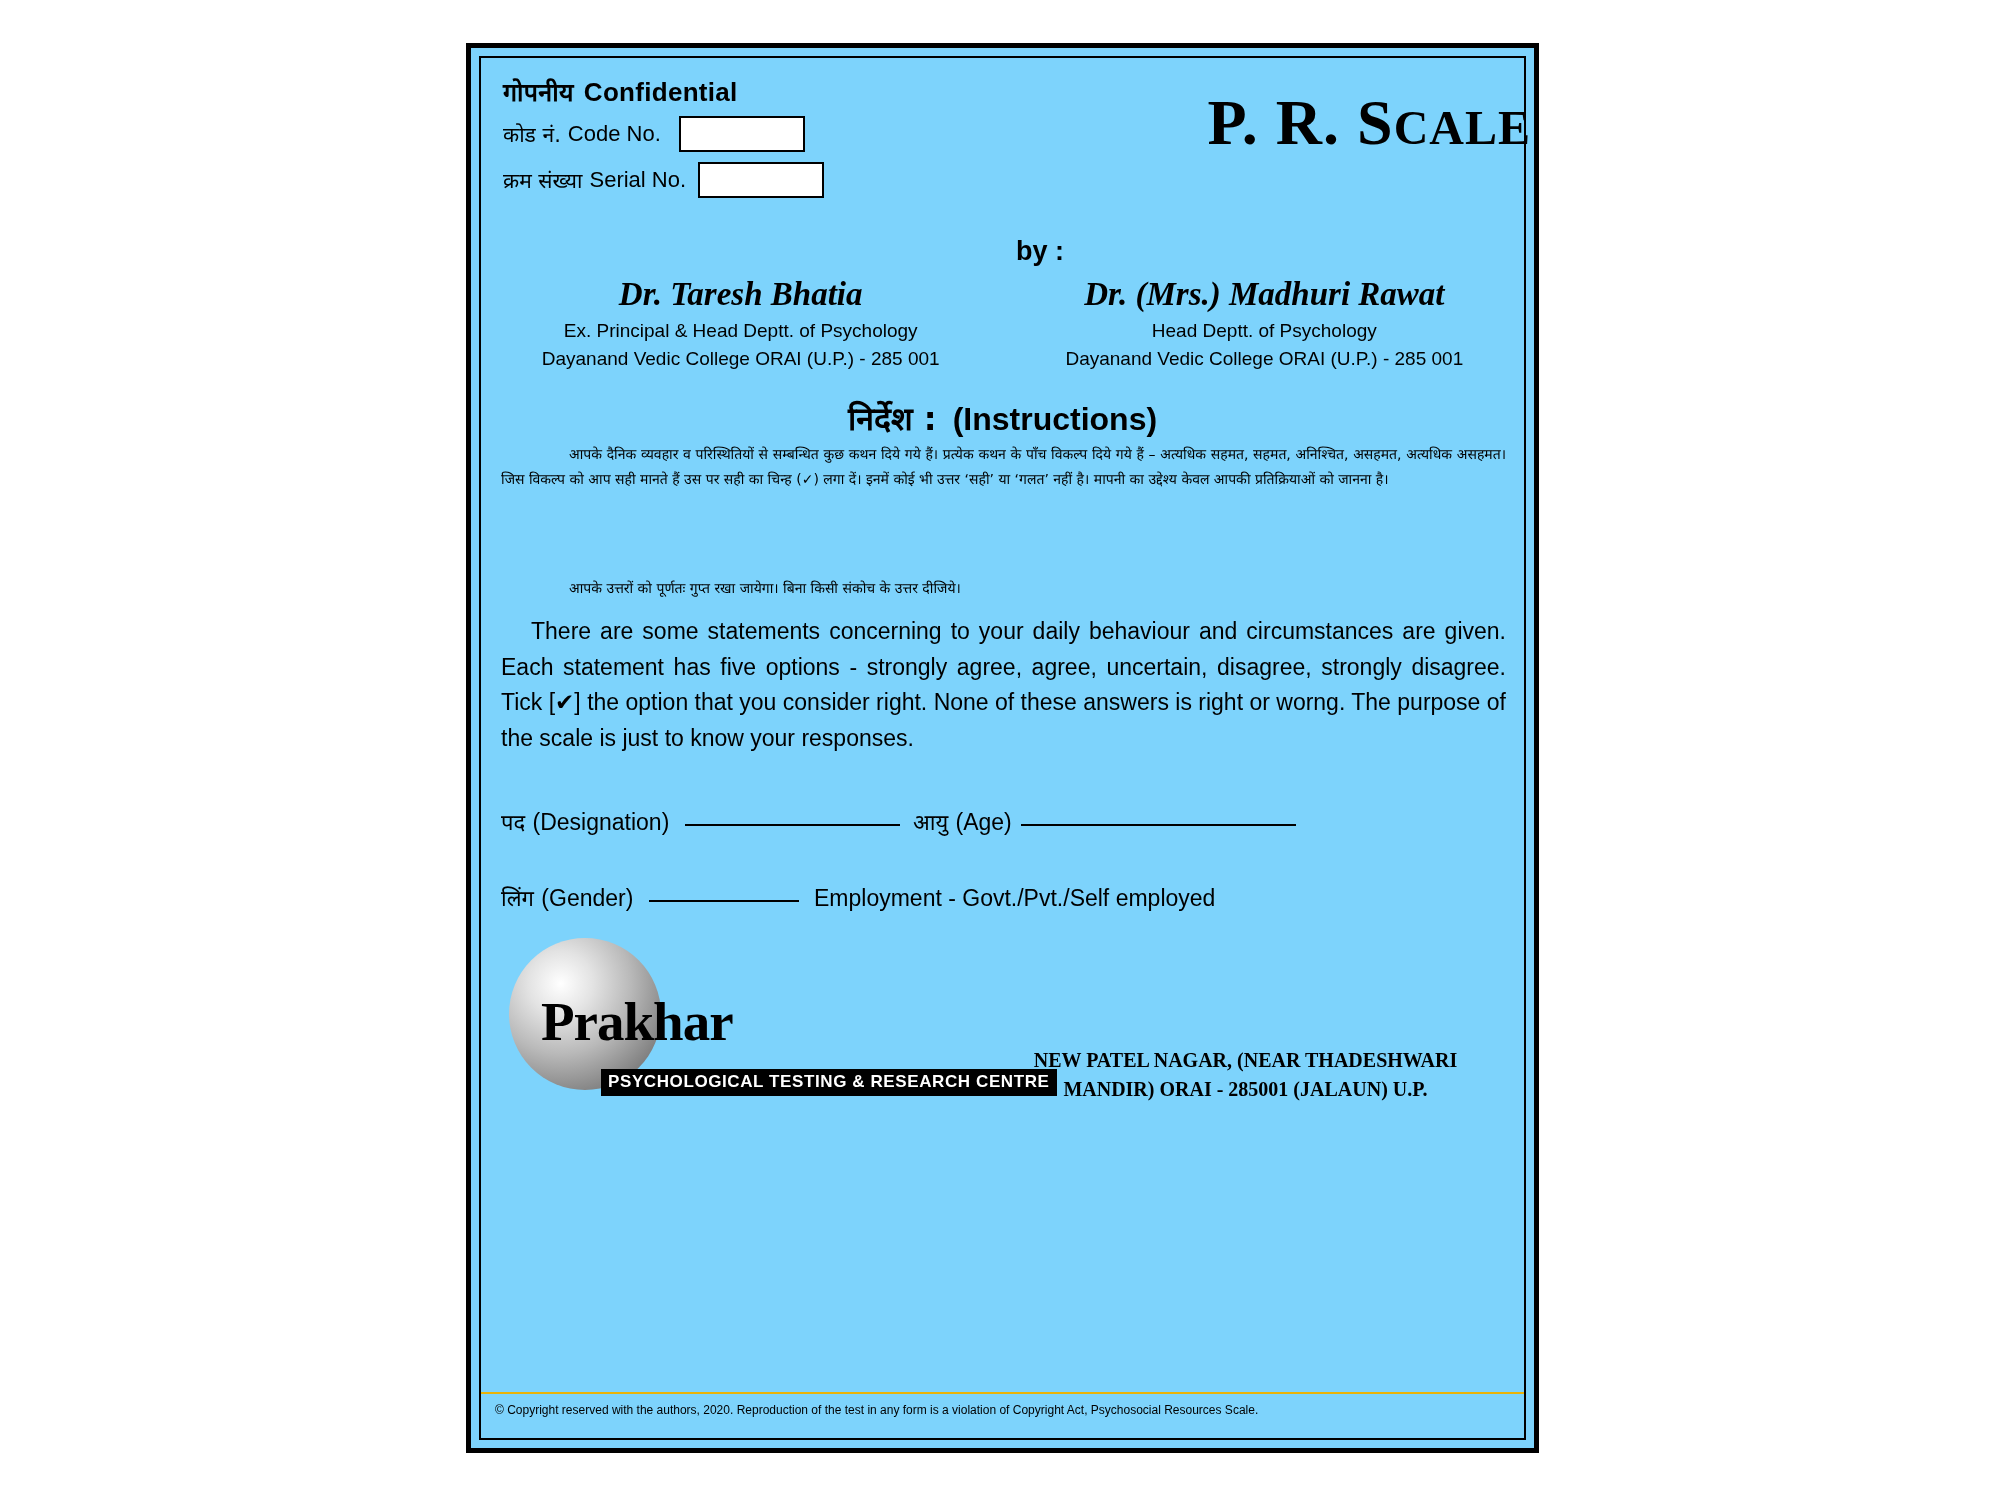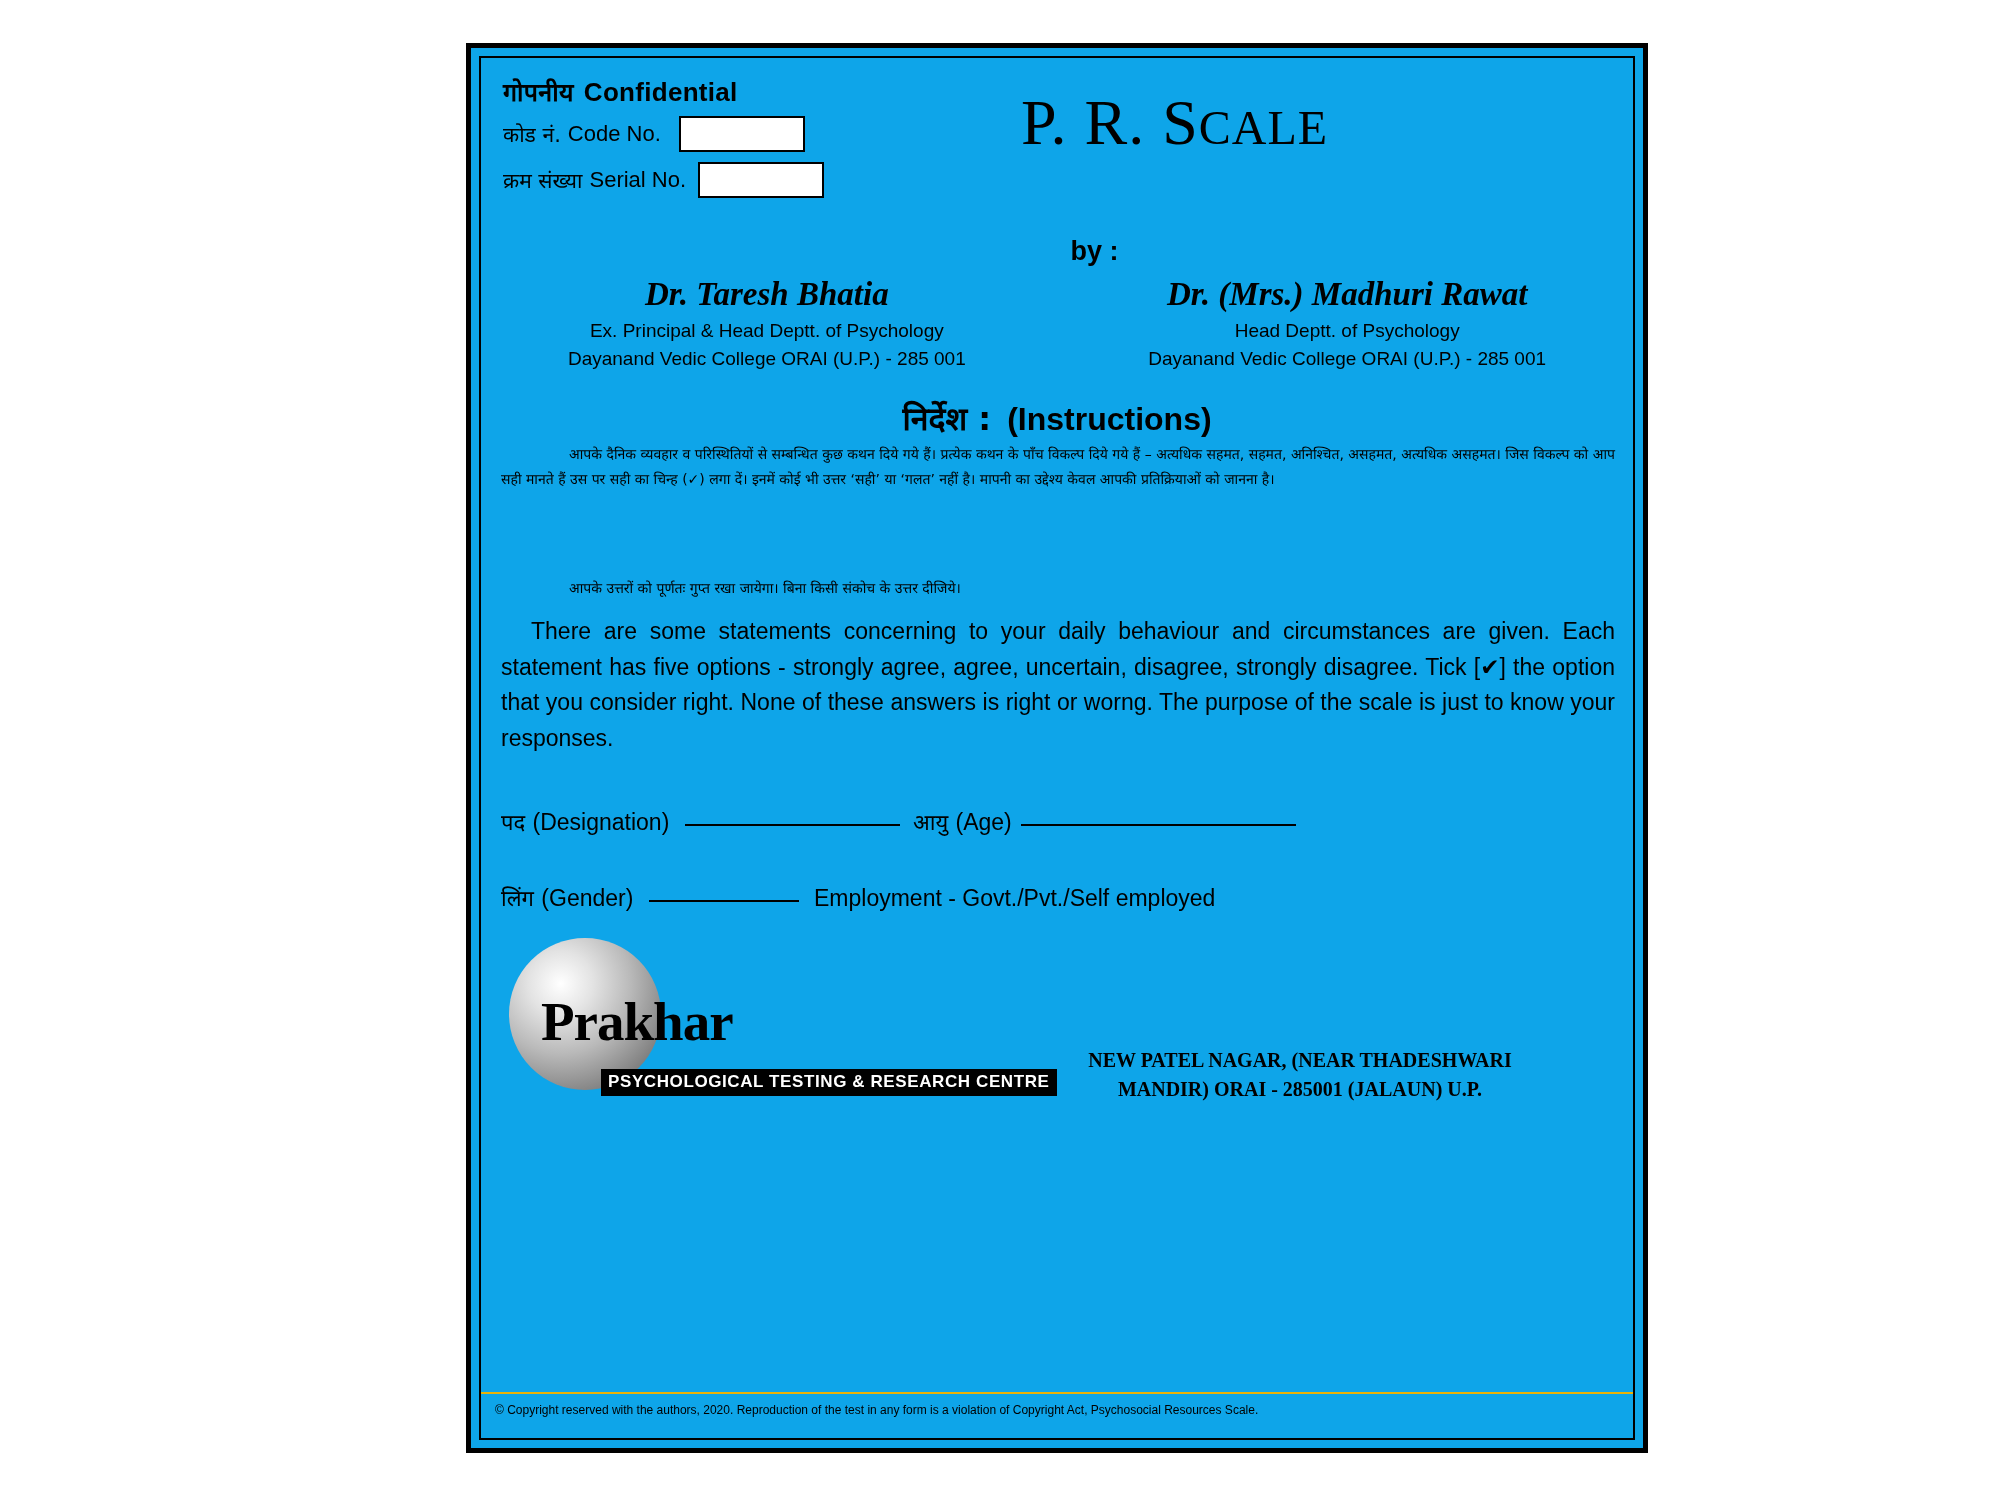--- a/index.html
+++ b/index.html
@@ -12,24 +12,24 @@
     height: 1500px;
     font-family: "DejaVu Sans", sans-serif;
     color: #000000;
     overflow: hidden;
   }
 
   .page {
     position: absolute;
     left: 466px;
     top: 43px;
-    width: 1182px;
+    width: 1073px;
     height: 1410px;
     border: 5px solid #000;
-    background: #0ea5e9;
+    background: #7dd3fc;
     box-sizing: border-box;
   }
   .page-inner {
     position: absolute;
     left: 8px;
     top: 8px;
     right: 8px;
     bottom: 8px;
     border: 2px solid #000;
     box-sizing: border-box;
@@ -77,23 +77,23 @@
     background: #fff;
   }
   .code-row .box { margin-left: 18px; }
   .serial-row .box { margin-left: 12px; }
 
   .title {
     position: absolute;
     left: 540px;
     top: 28px;
     width: 510px;
-    text-align: left;
+    text-align: right;
     font-family: "Liberation Serif", serif;
-    font-weight: normal;
+    font-weight: bold;
     font-size: 64px;
     letter-spacing: 1px;
     white-space: nowrap;
   }
   .title .sm {
     font-size: 48px;
   }
 
   
   .by {

